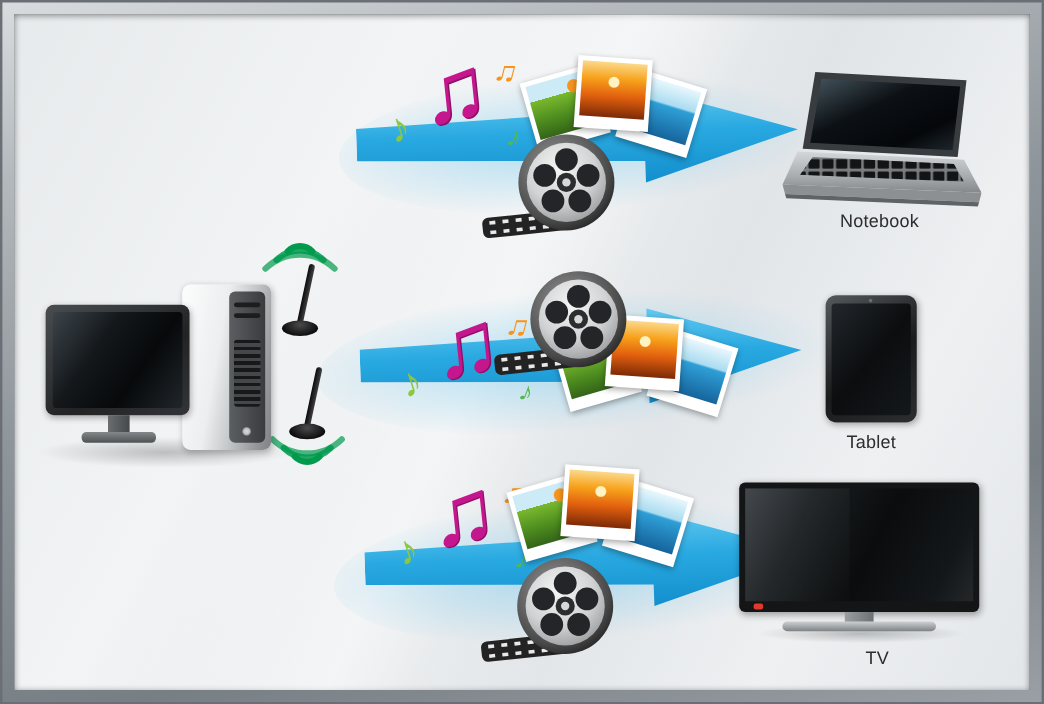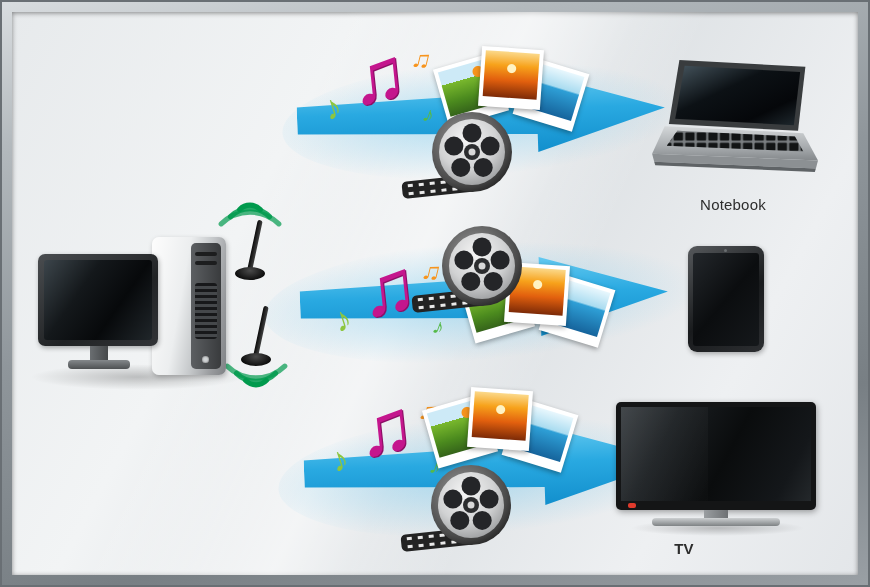--- a/index.html
+++ b/index.html
@@ -17,23 +17,23 @@
     position:relative; width:100%; height:100%; overflow:hidden;
     background:linear-gradient(118deg,#e7eaec 0%,#f2f4f5 30%,#dde1e4 55%,#eef0f2 80%,#e3e6e9 100%);
     box-shadow:inset 0 1px 5px rgba(0,0,0,.45);
   }
   .sheen {
     position:absolute; inset:0; pointer-events:none;
     background:linear-gradient(115deg, rgba(255,255,255,0) 30%, rgba(255,255,255,.6) 47%, rgba(255,255,255,0) 63%);
   }
   .label { position:absolute; font-size:15px; color:#2d2d2d; text-align:center; letter-spacing:.2px; }
   .label-pc       { left:46px;  top:368px; width:160px; }
-  .label-notebook { left:636px; top:184px; width:170px; }
+  .label-notebook { left:636px; top:164px; width:170px; }
   .label-tablet   { left:634px; top:348px; width:160px; }
-  .label-tv       { left:592px; top:528px; width:160px;font-weight:bold; }
+  .label-tv       { left:639px; top:528px; width:160px; }
 
   
   .swoosh {
     position:absolute; border-radius:50%;
     background:radial-gradient(ellipse at 45% 50%, rgba(133,207,240,.6) 0%, rgba(133,207,240,0) 68%);
     transform:rotate(-4deg);
   }
   .swoosh-top { left:270px; top:48px;  width:410px; height:118px; }
   .swoosh-mid { left:252px; top:228px; width:445px; height:122px; }
   .swoosh-bot { left:266px; top:402px; width:420px; height:122px; }
@@ -365,15 +365,16 @@
     <div class="tv">
       <div class="tv-panel">
         <div class="tv-screen"></div>
         <div class="tv-logo"></div>
       </div>
       <div class="tv-neck"></div>
       <div class="tv-base"></div>
     </div>
 
     <div class="label label-notebook">Notebook</div>
+    <div class="label label-tablet">Tablet</div>
     <div class="label label-tv">TV</div>
   </div>
 </div>
 
 </body></html>

